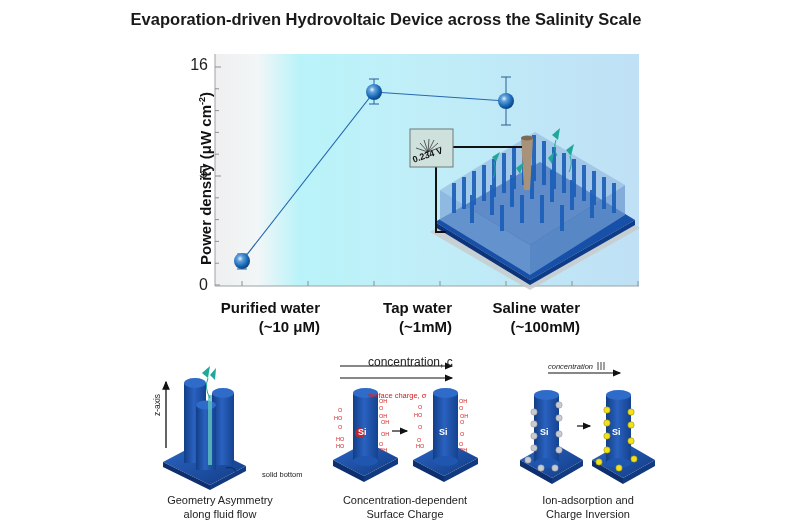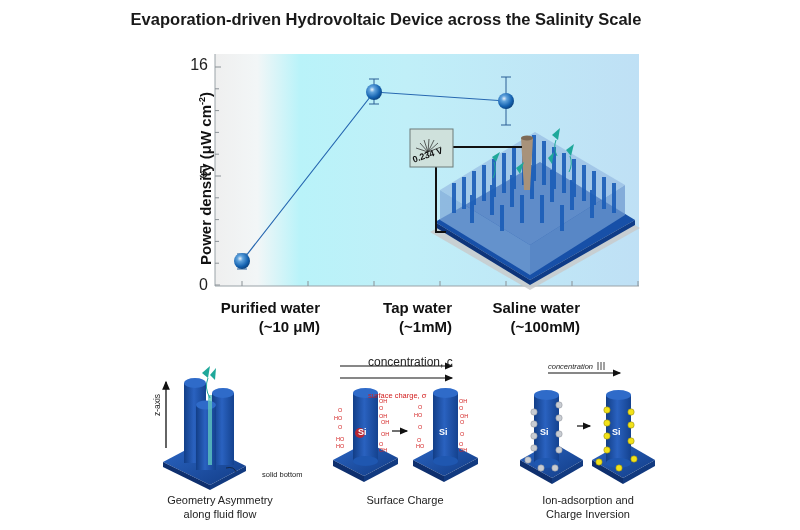--- a/index.html
+++ b/index.html
@@ -312,20 +312,21 @@
 <div class="panel-caption" style="left:130px; top:493px;">
   <div>Geometry Asymmetry</div>
   <div>along fluid flow</div>
 </div>
 
 <div class="small-label" style="left:368px; top:355px; font-size:12px;">concentration, c</div>
 <div class="small-label red-label" style="left:368px; top:367px; font-size:7.5px;margin-top:24px;">surface charge, σ</div>
 <div class="small-label" style="left:358px; top:427px; font-size:9px; font-weight:bold; color:#fff;">Si</div>
 <div class="small-label" style="left:439px; top:427px; font-size:9px; font-weight:bold; color:#fff;">Si</div>
 <div class="panel-caption" style="left:315px; top:493px;">
+  <div>Concentration-dependent</div>
   <div>Surface Charge</div>
 </div>
 
 <div class="small-label" style="left:548px; top:362px; font-size:7.5px;font-style:italic;">concentration</div>
 <div class="small-label" style="left:540px; top:427px; font-size:9px; font-weight:bold; color:#fff;">Si</div>
 <div class="small-label" style="left:612px; top:427px; font-size:9px; font-weight:bold; color:#fff;">Si</div>
 <div class="panel-caption" style="left:498px; top:493px;">
   <div>Ion-adsorption and</div>
   <div>Charge Inversion</div>
 </div>

